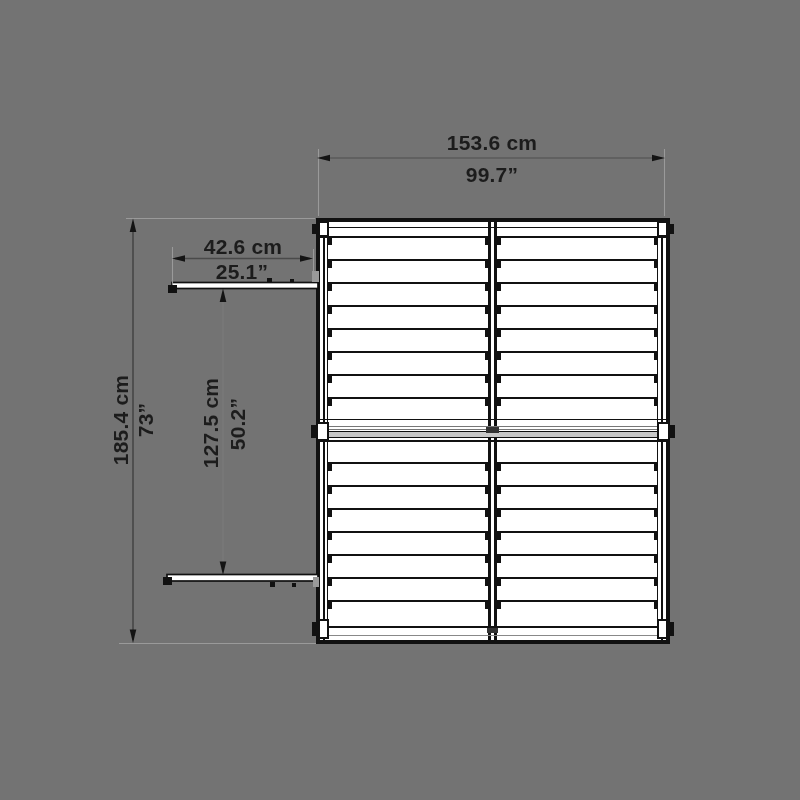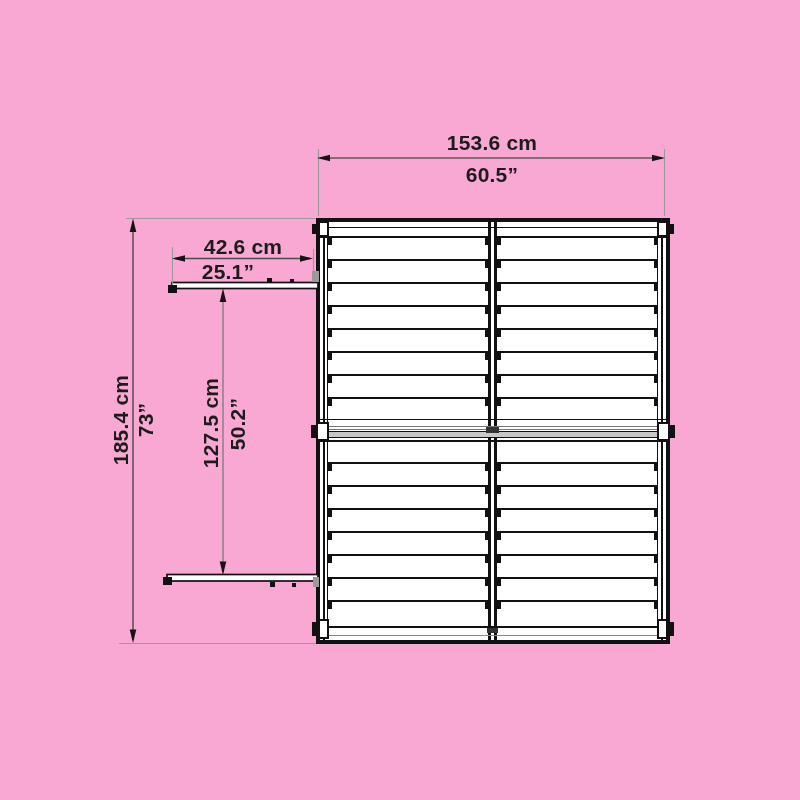--- a/index.html
+++ b/index.html
@@ -1,17 +1,17 @@
 <!DOCTYPE html>
 <html><head>
 <meta charset="utf-8">
 <style>
   html,body{margin:0;padding:0;background:#ffffff;}
   .canvas{
-    position:relative;width:800px;height:800px;background:#f9a8d4;overflow:hidden;
+    position:relative;width:800px;height:800px;background:#737373;overflow:hidden;
     font-family:"Liberation Sans","DejaVu Sans",sans-serif;
   }
   .canvas svg{position:absolute;left:0;top:0;}
   .dim-label{
     position:absolute;
     font-family:"Liberation Sans","DejaVu Sans",sans-serif;
     font-weight:600;font-size:21px;line-height:1;color:#1c1c1c;
     white-space:nowrap;letter-spacing:.2px;
     transform:translate(-50%,-50%);
   }
@@ -216,24 +216,24 @@
 
       <g>
         <line x1="223" y1="292" x2="223" y2="572" stroke="#7a7a7a" stroke-width="1.3"></line>
         <polygon points="223,288.5 219.7,302 226.3,302" fill="#141414"></polygon>
         <polygon points="223,575 219.7,561.5 226.3,561.5" fill="#141414"></polygon>
       </g>
     </g>
   </svg>
 
   <span class="dim-label" style="left:492px;top:142px">153.6 cm</span>
-  <span class="dim-label" style="left:492px;top:174px">60.5”</span>
+  <span class="dim-label" style="left:492px;top:174px">99.7”</span>
 
   <span class="dim-label" style="left:243px;top:246px">42.6 cm</span>
-  <span class="dim-label" style="left:228px;top:271px">25.1”</span>
+  <span class="dim-label" style="left:242px;top:271px">25.1”</span>
 
   <span class="dim-label rot" style="left:120px;top:420px">185.4 cm</span>
   <span class="dim-label rot" style="left:145px;top:420px">73”</span>
 
   <span class="dim-label rot" style="left:210px;top:423px">127.5 cm</span>
   <span class="dim-label rot" style="left:237px;top:424px">50.2”</span>
 
 </div>
 
 </body></html>

